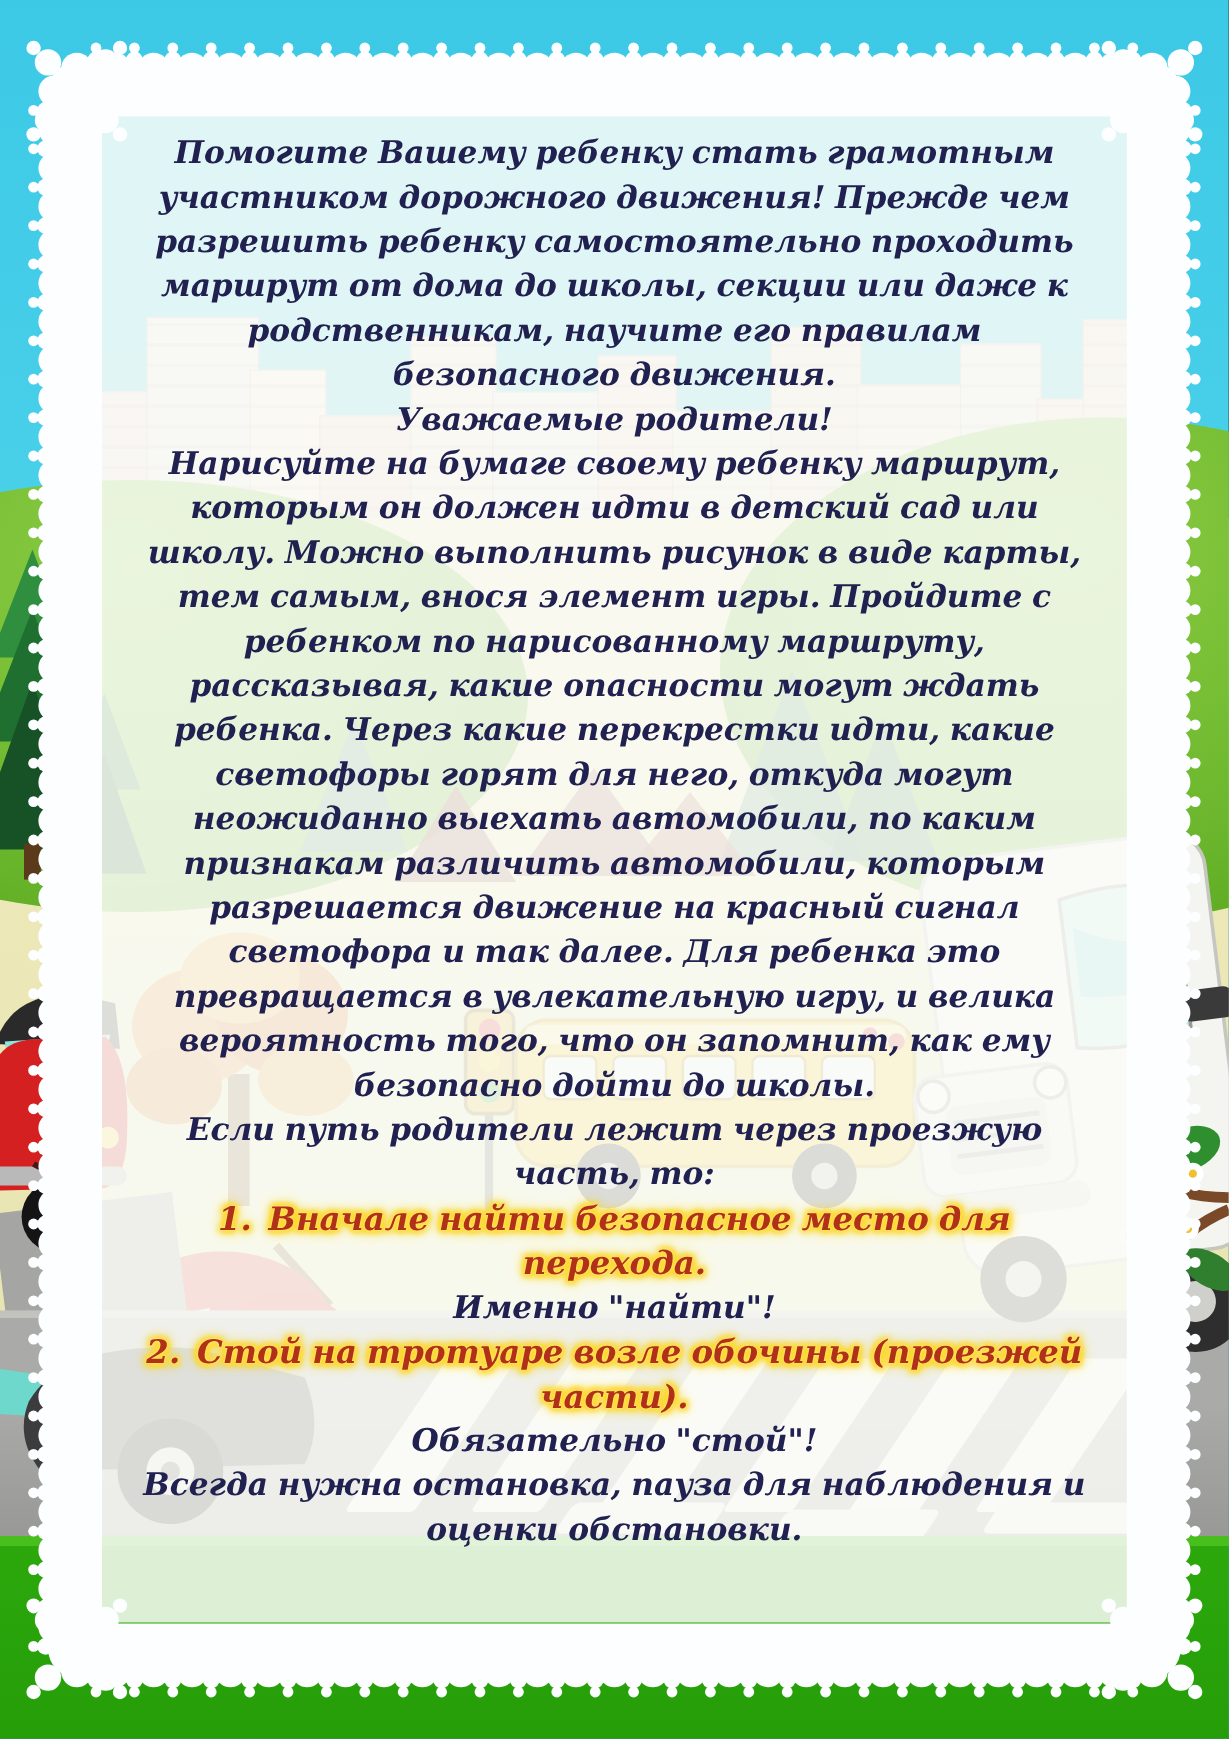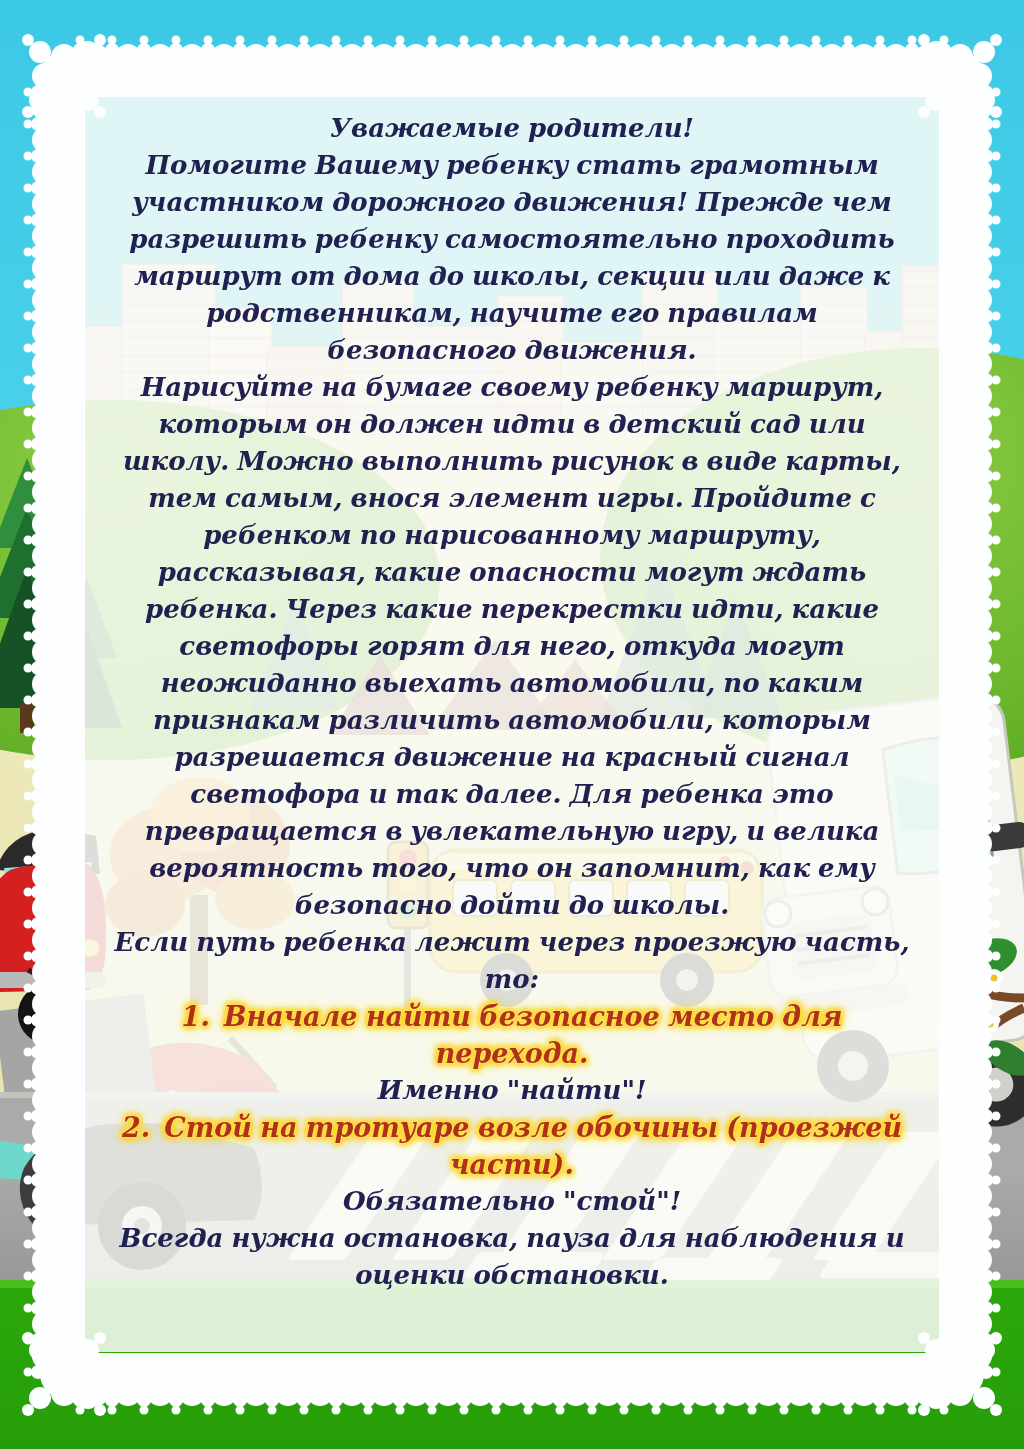--- a/index.html
+++ b/index.html
@@ -210,24 +210,24 @@
         <circle cx="40" cy="100" r="3.5" fill="#f0c030"></circle>
       <circle cx="62" cy="86" r="9" fill="#fff"></circle>
         <circle cx="62" cy="86" r="3.5" fill="#f0c030"></circle>
       <circle cx="30" cy="128" r="9" fill="#fff"></circle>
         <circle cx="30" cy="128" r="3.5" fill="#f0c030"></circle>
     </g>
   </svg>
 
   <div class="abs panel">
     <div class="panel-text">
+      <p>Помогите Вашему ребенку стать грамотным участником дорожного движения! Прежде чем разрешить ребенку самостоятельно проходить маршрут от дома до школы, секции или даже к родственникам, научите его правилам безопасного движения.</p>
       <p>Уважаемые родители!</p>
-      <p>Помогите Вашему ребенку стать грамотным участником дорожного движения! Прежде чем разрешить ребенку самостоятельно проходить маршрут от дома до школы, секции или даже к родственникам, научите его правилам безопасного движения.</p>
       <p>Нарисуйте на бумаге своему ребенку маршрут, которым он должен идти в детский сад или школу. Можно выполнить рисунок в виде карты, тем самым, внося элемент игры. Пройдите с ребенком по нарисованному маршруту, рассказывая, какие опасности могут ждать ребенка. Через какие перекрестки идти, какие светофоры горят для него, откуда могут неожиданно выехать автомобили, по каким признакам различить автомобили, которым разрешается движение на красный сигнал светофора и так далее. Для ребенка это превращается в увлекательную игру, и велика вероятность того, что он запомнит, как ему безопасно дойти до школы.</p>
-      <p>Если путь ребенка лежит через проезжую часть, то:</p>
+      <p>Если путь родители лежит через проезжую часть, то:</p>
       <p class="rule rule1">
         <span class="num">1.</span><span>Вначале найти безопасное место для перехода.</span>
       </p>
       <p>Именно "найти"!</p>
       <p class="rule rule2">
         <span class="num">2.</span><span>Стой на тротуаре возле обочины (проезжей части).</span>
       </p>
       <p class="emph2">Обязательно "стой"!</p>
       <p>Всегда нужна остановка, пауза для наблюдения и оценки обстановки.</p>
 

